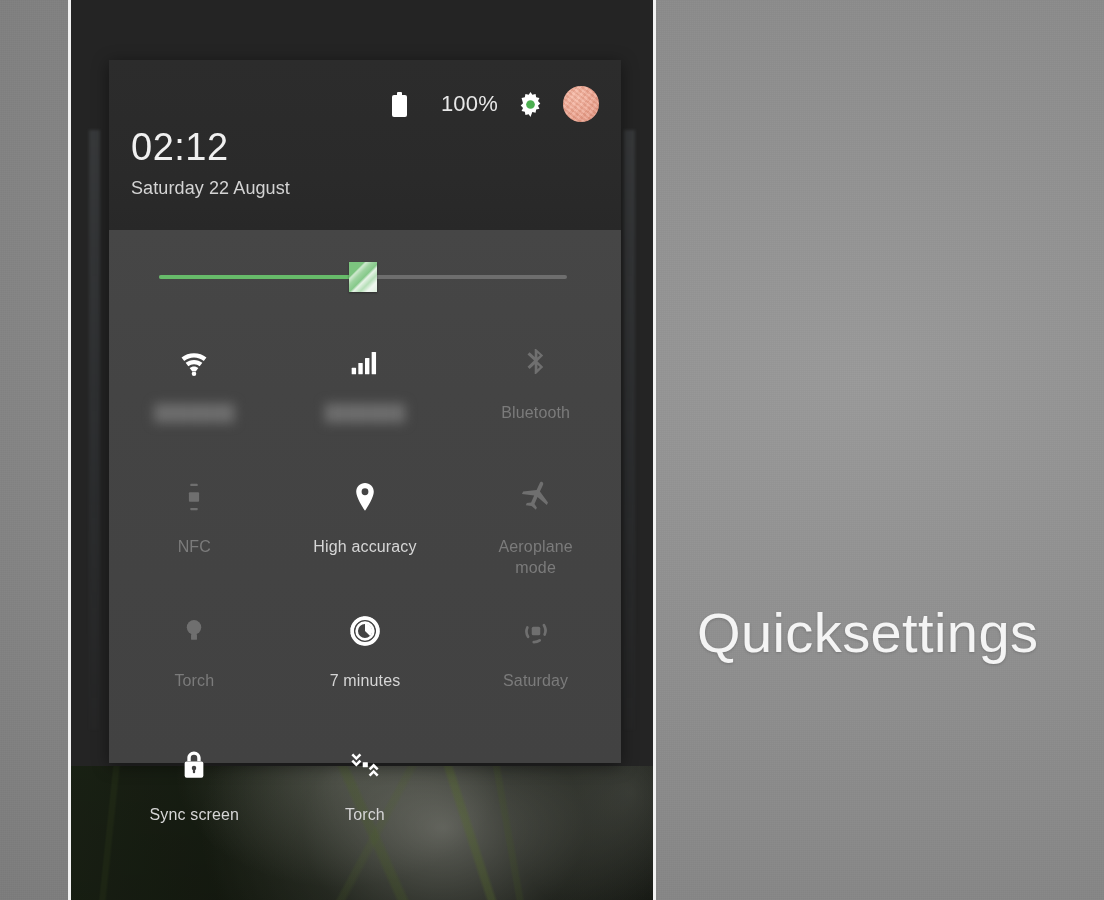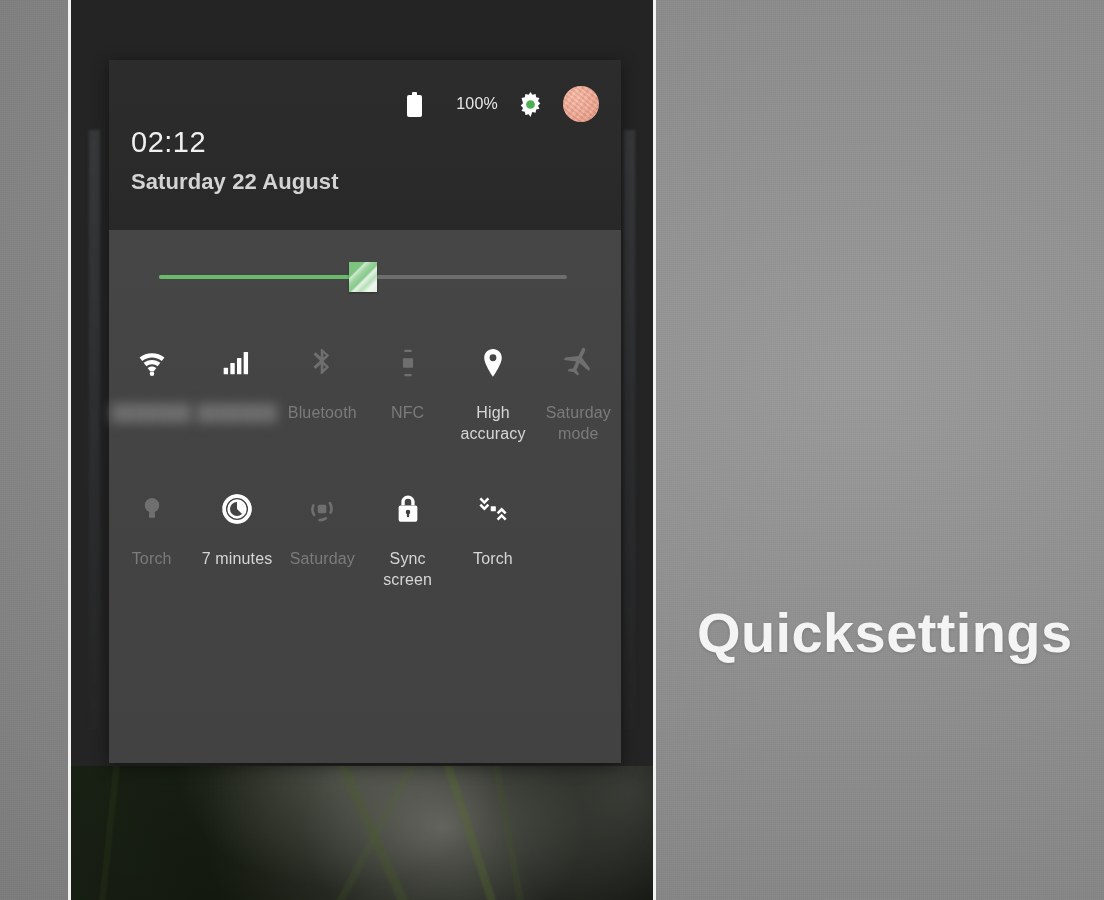--- a/index.html
+++ b/index.html
@@ -92,41 +92,41 @@
   .battery-group{ display:flex; align-items:center; gap:9px; }
   .batt-icon{ width:15px; height:25px; position:relative; }
   .batt-icon .body{
     position:absolute; left:0; top:3px; width:15px; height:22px;
     background:#fff; border-radius:2px;
   }
   .batt-icon .tip{
     position:absolute; left:5px; top:0; width:5px; height:4px;
     background:#fff; border-radius:1px 1px 0 0;
   }
-  .batt-text{ color:#e8e8e8; font-size:16px; letter-spacing:.2px;margin-left:25px; }
+  .batt-text{ color:#e8e8e8; font-size:22px; letter-spacing:.2px;margin-left:25px; }
   .gear{ width:29px; height:29px; display:block; }
   .avatar{
     width:36px; height:36px; border-radius:50%;
     background:
       radial-gradient(circle at 34% 30%, #f6b7a3 0%, #efa792 46%, #e79a85 78%, #dd8d79 100%);
     position:relative; overflow:hidden;
   }
   .avatar::after{
     content:""; position:absolute; inset:0;
     background-image:
       repeating-linear-gradient(38deg, rgba(255,255,255,.16) 0 2px, rgba(160,90,70,.13) 2px 4px),
       repeating-linear-gradient(128deg, rgba(255,255,255,.10) 0 3px, rgba(150,80,62,.10) 3px 6px);
     opacity:.75;
   }
   #clock{
-    color:#f0f0f0; font-size:29px; font-weight:300;
+    color:#f0f0f0; font-size:38px; font-weight:300;
     letter-spacing:.5px; line-height:1; margin-top:6px;
   }
   #date{
-    color:#d4d4d4; font-size:22px; font-weight:700;
+    color:#d4d4d4; font-size:18px; font-weight:400;
     letter-spacing:.1px; margin-top:12px;
   }
 
   
   #qs-body{
     height:533px;
     background:linear-gradient(180deg,#464646 0%,#444444 30%,#424242 100%);
     position:relative;
   }
 
@@ -146,22 +146,22 @@
     position:absolute; left:calc(50% - 14px); top:0; width:28px; height:30px;
     background:
       linear-gradient(135deg, #7cc47f 0%, #7cc47f 26%, #cfe9cf 30%, #9ed3a0 40%,
                       #86c98a 52%, #e7f3e7 58%, #b6dfb8 70%, #f0f7f0 82%, #dff0df 100%);
     box-shadow:0 1px 2px rgba(0,0,0,.35);
   }
 
   
   #tiles{
     position:absolute; left:0; top:96px; width:100%;
-    display:grid; grid-template-columns:repeat(6,1fr);
-    row-gap:16px;
+    display:grid; grid-template-columns:repeat(3,1fr);
+    row-gap:4px;
   }
   .tile{
     height:130px;
     display:flex; flex-direction:column; align-items:center;
     padding-top:14px;
     cursor:default;
   }
   .tile .glyph{
     height:46px; width:46px;
     display:flex; align-items:center; justify-content:center;
@@ -174,21 +174,21 @@
   }
   .tile.off .label{ color:#7b7b7b; }
   .tile .label.blurred{
     color:#6e6e6e; filter:blur(5.5px); user-select:none;
   }
   .tile .label.blurred::selection{ background:transparent; }
 
   
   #caption{
     position:absolute; left:697px; top:600px;
-    color:#f4f4f4; font-size:56px; font-weight:700;
+    color:#f4f4f4; font-size:56px; font-weight:400;
     letter-spacing:.4px; white-space:nowrap;
     text-shadow:0 1px 3px rgba(0,0,0,.18);
   }
 </style>
 </head>
 <body>
 
 <div id="page-bg"></div>
 
 <div id="phone">
@@ -290,21 +290,21 @@
               </svg>
             </span>
             <span class="label">High accuracy</span>
           </div>
           <div class="tile off">
             <span class="glyph">
               <svg width="34" height="34" viewBox="0 0 24 24">
                 <path fill="#6f6f6f" d="M21.3 14.1v-2.0l-8.3-4.7V2.0c0-.83-.6-1.5-1.3-1.5s-1.3.67-1.3 1.5v5.4L2.1 12.1v2.0l8.3-2.5v5.3L7.8 18.6v1.6l3.9-1.1 3.9 1.1v-1.6l-2.6-1.7v-5.3z" transform="rotate(24 12 12)"></path>
               </svg>
             </span>
-            <span class="label">Saturday mode</span>
+            <span class="label">Aeroplane mode</span>
           </div>
           <div class="tile off">
             <span class="glyph">
               <svg width="34" height="34" viewBox="0 0 24 24">
                 <g fill="#6f6f6f">
                   <circle cx="12" cy="9.4" r="5.1"></circle>
                   <rect x="9.9" y="14.2" width="4.2" height="4.0" rx=".6"></rect>
                 </g>
               </svg>
             </span>

